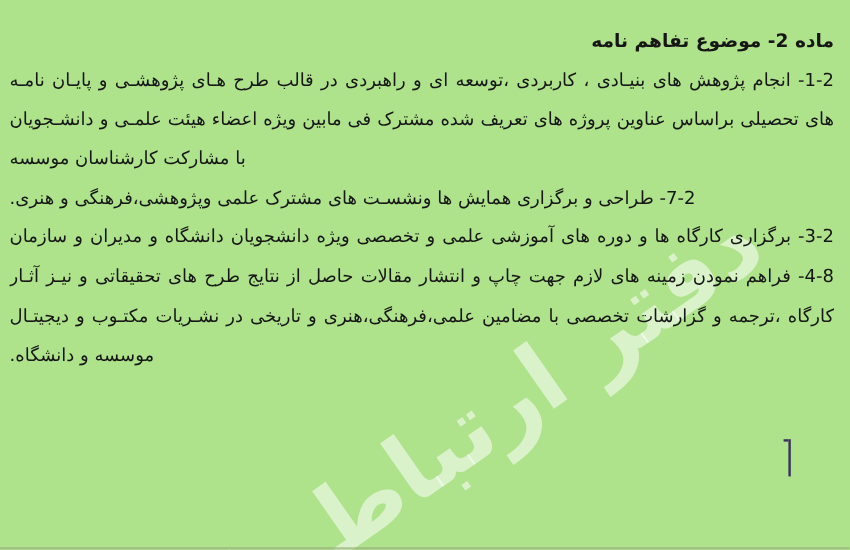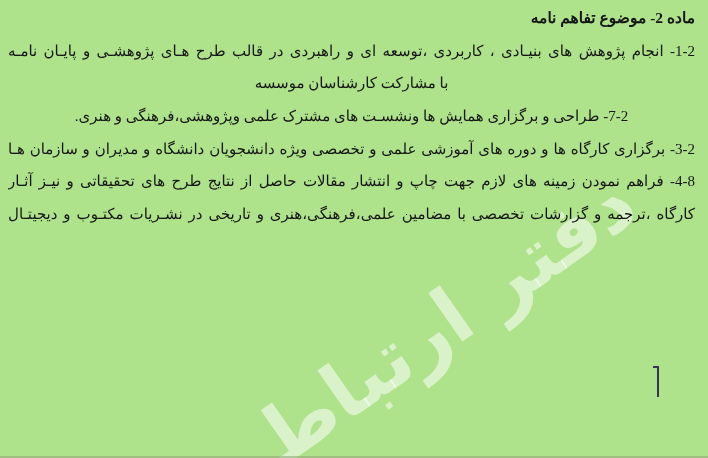--- a/index.html
+++ b/index.html
@@ -37,45 +37,44 @@
     white-space:nowrap;
     direction:rtl;
     pointer-events:none;
     z-index:1;
     letter-spacing:2px;
   }
   .content{
     position:absolute;
     inset:0;
     z-index:2;
-    padding:2px 13px 0 8px;
+    padding:18px 13px 0 8px;
     direction:rtl;
     color:var(--text);
-    font-family:Liberation Serif, serif;
   }
   .line{
     height:32.7px;
     line-height:32.7px;
     font-size:15px;
     white-space:nowrap;
     direction:rtl;
   }
   .title{
     font-weight:bold;
     font-size:15.5px;
     text-align:right;
   }
   .justify{
     text-align:justify;
     text-align-last:justify;
     white-space:normal;
     overflow:hidden;
   }
   .rightline{
-    text-align:center;
+    text-align:left;
   }
   .caret{
     position:absolute;
     left:657px;
     top:366px;
     width:2px;
     height:31px;
     background:var(--caret);
     z-index:3;
   }
@@ -104,31 +103,33 @@
 
 <div class="page">
 
   <div class="watermark">دفتر ارتباط با</div>
 
   <div class="content">
     <div class="line title">ماده 2- موضوع تفاهم نامه</div>
 
     <div class="line justify">2‏-1- انجام پژوهش های بنیـادی ، کاربردی ،توسعه ای و راهبردی در قالب  طرح هـای پژوهشـی و پایـان نامـه</div>
 
+    <div class="line justify">های تحصیلی براساس عناوین پروژه های تعریف شده مشترک فی مابین ویژه اعضاء هیئت علمـی و دانشـجویان</div>
 
     <div class="line rightline">با مشارکت کارشناسان موسسه</div>
 
     <div class="line rightline">2‏-7- طراحی و برگزاری همایش ها ونشسـت های مشترک علمی وپژوهشی،فرهنگی و هنری.</div>
 
     <div class="line justify">2‏-3- برگزاری کارگاه ها و دوره های آموزشی علمی و تخصصی ویژه دانشجویان دانشگاه و مدیران و سازمان هـا</div>
 
 
     <div class="line justify">8‏-4- فراهم نمودن زمینه های لازم جهت چاپ و انتشار مقالات حاصل از نتایج طرح های تحقیقاتی و نیـز آثـار</div>
 
     <div class="line justify">کارگاه ،ترجمه و گزارشات تخصصی با مضامین علمی،فرهنگی،هنری و تاریخی در نشـریات مکتـوب و دیجیتـال</div>
 
+    <div class="line rightline">موسسه و دانشگاه.</div>
   </div>
 
   <div class="caret"></div>
 
   <div class="bottom-edge"></div>
 
 </div>
 
 </body></html>

